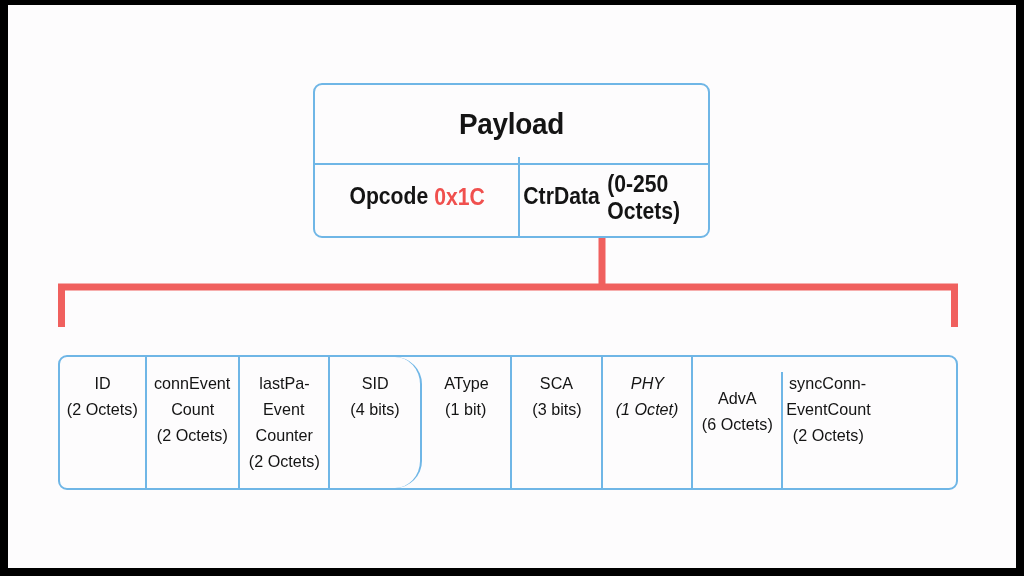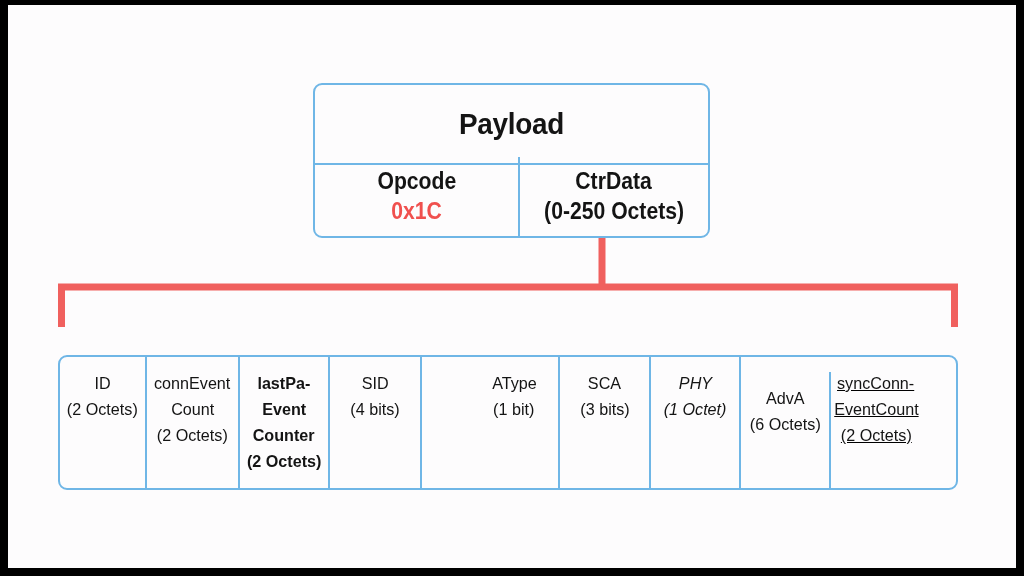--- a/index.html
+++ b/index.html
@@ -58,21 +58,21 @@
     position: absolute;
     left: 0;
     top: 72px;
     right: 0;
     bottom: 0;
     display: flex;
   }
   .payload-field {
     box-sizing: border-box;
     display: flex;
-    flex-direction: column;
+    flex-direction: row;
     align-items: center;
     justify-content: center;
     line-height: 1.18;
   }
   #opcode-cell {
     width: 205px;  
     border-right: 2px solid #6FB6E6;
   }
   #ctrdata-cell {
     flex: 1;
@@ -122,21 +122,20 @@
     border-right: 2px solid #6FB6E6;
     padding-top: 14px;
     display: flex;
     flex-direction: column;
     align-items: center;
     text-align: center;
     overflow: hidden;
   }
   .field-cell:last-child {
     border-right: none;
-    text-decoration: underline;
   }
   .field-cell .c-line {
     font-size: 17px;
     color: #141414;
     line-height: 26px;
     white-space: nowrap;
     transform: scaleX(0.95);
   }
 </style>
 </head>
@@ -174,31 +173,31 @@
   <div id="fields-table">
       <div class="field-cell" style="width: 87px;">
         <div class="c-line">ID</div>
         <div class="c-line">(2 Octets)</div>
       </div>
       <div class="field-cell" style="width: 93px;">
         <div class="c-line">connEvent</div>
         <div class="c-line">Count</div>
         <div class="c-line">(2 Octets)</div>
       </div>
-      <div class="field-cell" style="width: 90px; font-weight: bold;">
+      <div class="field-cell" style="width: 90px;">
         <div class="c-line">lastPa-</div>
         <div class="c-line">Event</div>
         <div class="c-line">Counter</div>
         <div class="c-line">(2 Octets)</div>
       </div>
-      <div class="field-cell" style="width: 92px;">
+      <div class="field-cell" style="width: 92px; border-radius: 27px;">
         <div class="c-line">SID</div>
         <div class="c-line">(4 bits)</div>
       </div>
-      <div class="field-cell" style="width: 90px; margin-left: 48px;">
+      <div class="field-cell" style="width: 90px;">
         <div class="c-line">AType</div>
         <div class="c-line">(1 bit)</div>
       </div>
       <div class="field-cell" style="width: 91px;">
         <div class="c-line">SCA</div>
         <div class="c-line">(3 bits)</div>
       </div>
       <div class="field-cell" style="width: 90px; font-style: italic;">
         <div class="c-line">PHY</div>
         <div class="c-line">(1 Octet)</div>

